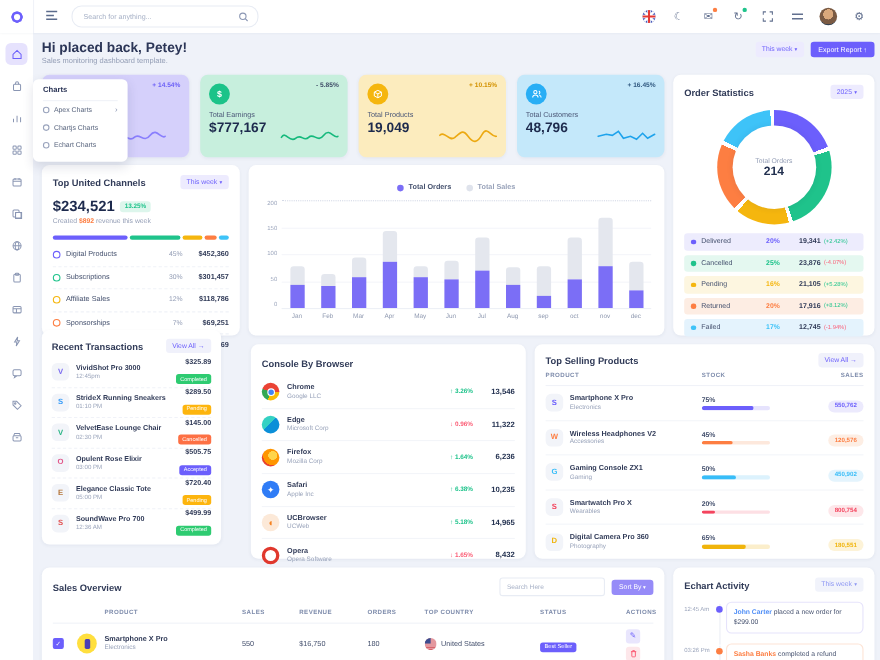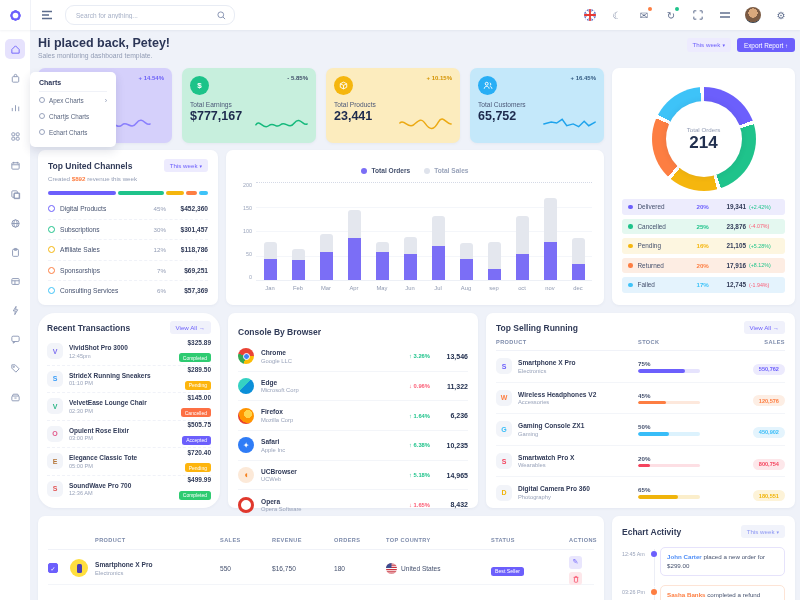--- a/index.html
+++ b/index.html
@@ -89,21 +89,21 @@
   .bseg{width:13px;}
   .bseg.grey{background:#e4e7ee;border-radius:3px 3px 0 0;}
   .bseg.purple{background:#7b6ef6;}
   .bxlab{position:absolute;bottom:-11px;font-size:5.8px;color:#8f99b0;}
   
   .donut{position:relative;width:104px;height:104px;border-radius:50%;margin:10px auto 8px;}
   .donut::after{content:"";position:absolute;left:14px;top:14px;width:76px;height:76px;background:#fff;border-radius:50%;
                 box-shadow:0 0 6px rgba(40,50,90,.10);}
   .donut-center{position:absolute;inset:0;display:flex;flex-direction:column;align-items:center;justify-content:center;z-index:2;}
   .dc-label{font-size:6.2px;color:#939db5;}
-  .dc-value{font-size:17px;font-weight:bold;color:#22304f;}
+  .dc-value{font-size:11px;font-weight:bold;color:#22304f;}
   .os-row{display:flex;align-items:center;height:15.5px;border-radius:3px;margin-top:4px;padding:0 6px;}
   .os-dot{width:4.5px;height:4.5px;border-radius:50%;margin-right:5px;}
   .os-name{font-size:6.4px;color:#45516e;flex:1;}
   .os-pct{font-size:6.2px;font-weight:bold;width:30px;}
   .os-val{font-size:6.4px;font-weight:bold;color:#313b58;}
   .os-delta{font-size:5.3px;margin-left:3px;width:30px;text-align:left;}
   
   .tx-row{display:flex;align-items:center;height:26.5px;border-bottom:1px dashed #f0f2f8;}
   .tx-row:last-child{border-bottom:0;}
   .thumb{width:16px;height:16px;border-radius:5px;background:#f2f4f9;display:flex;align-items:center;justify-content:center;
@@ -344,37 +344,37 @@
 
   <div class="card stat c-yellow" style="left:326px;">
     <span class="delta" style="color:#d39200;">+ 10.15%</span>
     <div class="sicon" style="background:#f5b60e;">
       <svg width="9" height="9" viewBox="0 0 12 12" fill="none" stroke="#fff" stroke-width="1.2">
           <path d="M6 1.5l4.3 2.2v4.6L6 10.5 1.7 8.3V3.7z"></path>
           <path d="M6 5.8v4.7M1.7 3.7L6 5.8l4.3-2.1"></path>
         </svg>
     </div>
     <div class="slabel">Total Products</div>
-    <div class="svalue">23,441</div>
+    <div class="svalue">19,049</div>
     <svg class="spark" style="color:#eca912;" width="55" height="20" viewBox="0 0 60 20">
         <path d="M2 10c5-5 9 7 15 2s8-8 13-1 9 7 14-2 9 3 14 2" fill="none" stroke="currentColor" stroke-width="1.6" stroke-linecap="round"></path>
       </svg>
   </div>
 
   <div class="card stat c-blue" style="left:470px;">
     <span class="delta" style="color:#335b82;">+ 16.45%</span>
     <div class="sicon" style="background:#28aef5;">
       <svg width="10" height="9" viewBox="0 0 12 11" fill="none" stroke="#fff" stroke-width="1.2">
           <circle cx="4.4" cy="3.4" r="1.8"></circle>
           <path d="M1.4 9.4c0-1.7 1.3-2.8 3-2.8s3 1.1 3 2.8"></path>
           <path d="M8.2 2.2a1.8 1.8 0 010 3.4M8.8 6.8c1.3.3 2 1.3 2 2.6"></path>
         </svg>
     </div>
     <div class="slabel">Total Customers</div>
-    <div class="svalue">65,752</div>
+    <div class="svalue">48,796</div>
     <svg class="spark" style="color:#1ea3ec;" width="55" height="20" viewBox="0 0 60 20">
         <path d="M2 11l8-2 6 1 6-4 5 7 7-2 6 3 6-6 5 5 7-4" fill="none" stroke="currentColor" stroke-width="1.6" stroke-linecap="round"></path>
       </svg>
   </div>
 
   <div class="charts-menu">
     <div class="cm-title">Charts</div>
     <hr class="hline">
     <div>
 
@@ -395,20 +395,24 @@
           <span>Echart Charts</span>
           <span class="cm-arrow"></span>
         </div>
       </div>
   </div>
 
   <div class="card" style="left:38px;top:150px;width:180px;height:155px;padding:9px 10px;">
     <div class="rev-head">
       <span class="ctitle">Top United Channels</span>
       <span class="chip">This week</span>
+    </div>
+    <div class="rev-total">
+      <span>$234,521</span>
+      <span class="rev-badge">13.25%</span>
     </div>
     <div class="rev-sub"><span>Created </span><b>$892</b><span> revenue this week</span></div>
     <div class="multibar">
 
     <span style="width: 45%; background: rgb(108, 95, 252);"></span>
         <span style="width: 30%; background: rgb(31, 195, 139);"></span>
         <span style="width: 12%; background: rgb(245, 182, 14);"></span>
         <span style="width: 7%; background: rgb(253, 126, 66);"></span>
         <span style="width: 6%; background: rgb(62, 195, 248);"></span>
       </div>
@@ -560,20 +564,24 @@
                 <div class="bseg purple" style="height: 16.17px;"></div>
               </div>
               <div class="bxlab">dec</div>
             </div>
           </div>
       </div>
     </div>
   </div>
 
   <div class="card" style="left:612px;top:68px;width:183px;height:237px;padding:9px 10px;">
+    <div class="rev-head">
+      <span class="ctitle">Order Statistics</span>
+      <span class="chip">2025</span>
+    </div>
     <div class="donut" style="background: conic-gradient(rgb(108, 95, 252) 0%, rgb(108, 95, 252) 19.2082%, rgb(255, 255, 255) 19.2082%, rgb(255, 255, 255) 20.4082%, rgb(31, 195, 139) 20.4082%, rgb(31, 195, 139) 44.7184%, rgb(255, 255, 255) 44.7184%, rgb(255, 255, 255) 45.9184%, rgb(245, 182, 14) 45.9184%, rgb(245, 182, 14) 61.0449%, rgb(255, 255, 255) 61.0449%, rgb(255, 255, 255) 62.2449%, rgb(253, 126, 66) 62.2449%, rgb(253, 126, 66) 81.4531%, rgb(255, 255, 255) 81.4531%, rgb(255, 255, 255) 82.6531%, rgb(62, 195, 248) 82.6531%, rgb(62, 195, 248) 98.8%, rgb(255, 255, 255) 98.8%, rgb(255, 255, 255) 100%);">
       <div class="donut-center">
         <span class="dc-label">Total Orders</span>
         <span class="dc-value">214</span>
       </div>
     </div>
     <div>
 
         <div class="os-row" style="background: rgb(237, 236, 253);">
           <span class="os-dot" style="background: rgb(108, 95, 252);"></span>
@@ -610,21 +618,21 @@
         <div class="os-row" style="background: rgb(228, 243, 253);">
           <span class="os-dot" style="background: rgb(62, 195, 248);"></span>
           <span class="os-name">Failed</span>
           <span class="os-pct" style="color: rgb(62, 195, 248);">17%</span>
           <span class="os-val">12,745</span>
           <span class="os-delta" style="color: rgb(251, 92, 117);">(-1.94%)</span>
         </div>
       </div>
   </div>
 
-  <div class="card" style="left:38px;top:313px;width:182px;height:195px;padding:8px 9px;border-radius:17px;">
+  <div class="card" style="left:38px;top:300px;width:163px;height:195px;padding:8px 9px;">
     <div class="rev-head">
       <span class="ctitle">Recent Transactions</span>
       <span class="viewall">View All</span>
     </div>
     <div style="margin-top:4px;">
 
         <div class="tx-row">
           <span class="thumb" style="color: rgb(125, 110, 240);">V</span>
           <span>
             <div class="tx-name">VividShot Pro 3000</div>
@@ -759,21 +767,21 @@
             <div class="br-co">Opera Software</div>
           </span>
           <span class="br-trend" style="color: rgb(251, 92, 117);"><span>↓</span> <span>1.65%</span></span>
           <span class="br-val">8,432</span>
         </div>
       </div>
   </div>
 
   <div class="card" style="left:486px;top:313px;width:309px;height:195px;padding:8px 10px;">
     <div class="rev-head">
-      <span class="ctitle">Top Selling Running</span>
+      <span class="ctitle">Top Selling Products</span>
       <span class="viewall">View All</span>
     </div>
     <div class="tp-head">
       <span style="flex:1;">PRODUCT</span>
       <span class="tp-stock">STOCK</span>
       <span class="tp-sales">SALES</span>
     </div>
     <div>
 
         <div class="tp-row">
@@ -857,20 +865,27 @@
             <div class="track" style="background: rgb(251, 238, 203);">
               <div class="fill" style="width: 65%; background: rgb(240, 180, 11);"></div>
             </div>
           </span>
           <span class="tp-sales"><span class="sales-pill" style="background: rgb(253, 243, 216); color: rgb(240, 180, 11);">180,551</span></span>
         </div>
       </div>
   </div>
 
   <div class="card" style="left:38px;top:516px;width:566px;height:130px;padding:9px 10px;">
+    <div class="so-head">
+      <span class="ctitle">Sales Overview</span>
+      <span class="so-tools">
+        <input class="so-search" placeholder="Search Here" style="">
+        <span class="sort-btn">Sort By</span>
+      </span>
+    </div>
     <div class="so-grid so-cols">
       <span></span>
       <span style="padding-left:25px;">PRODUCT</span>
       <span>SALES</span>
       <span>REVENUE</span>
       <span>ORDERS</span>
       <span>TOP COUNTRY</span>
       <span>STATUS</span>
       <span>ACTIONS</span>
     </div>

